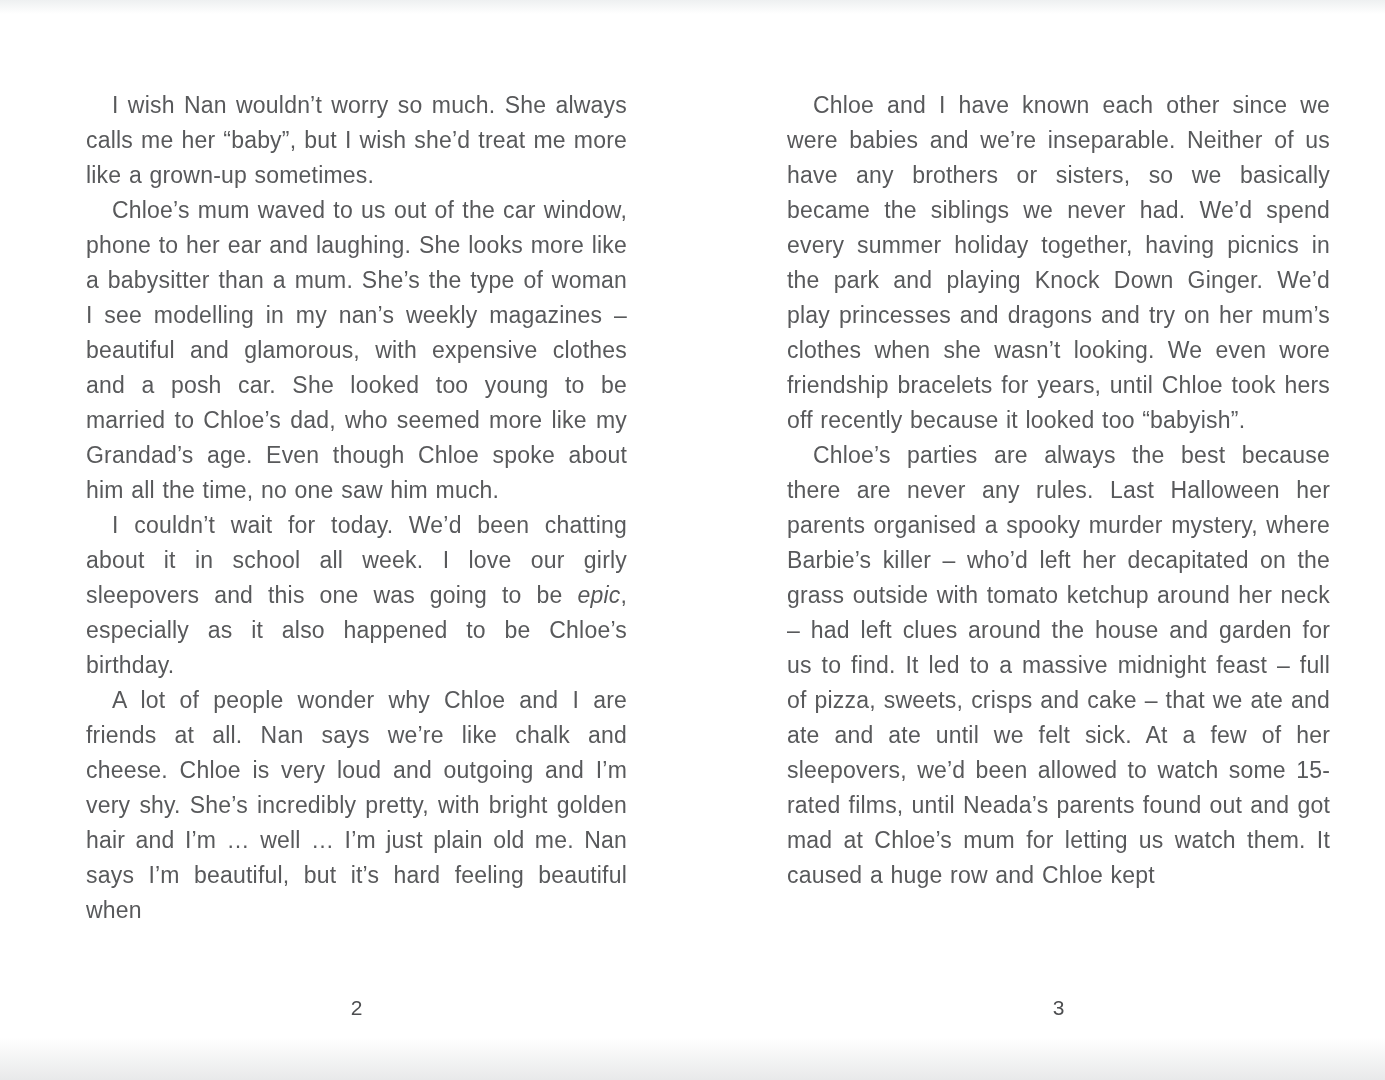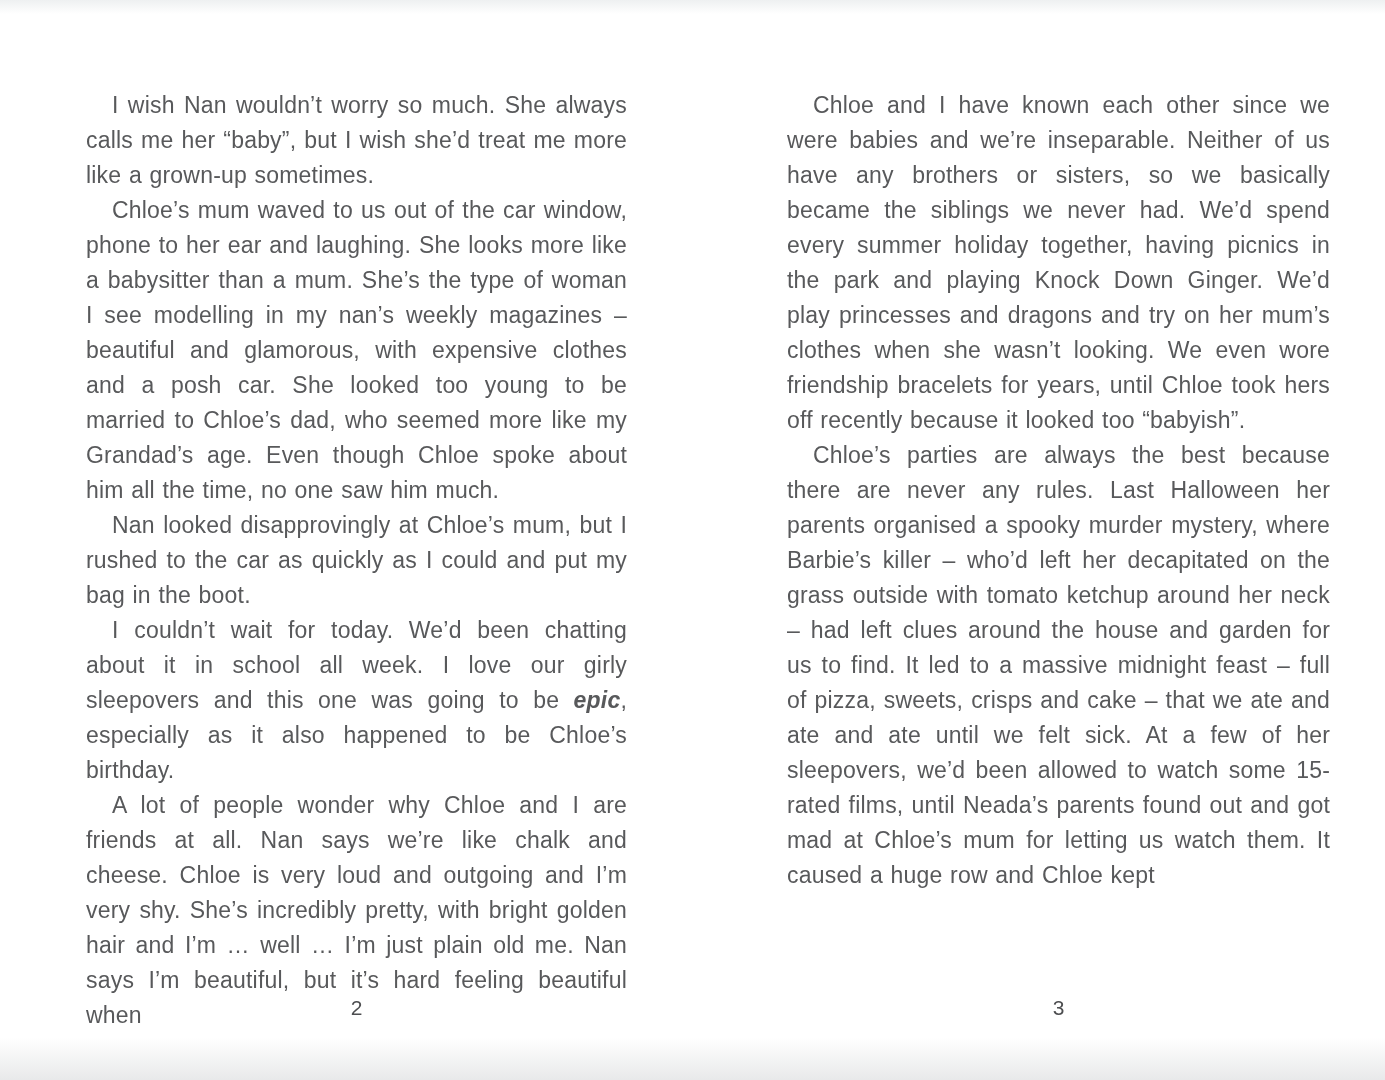--- a/index.html
+++ b/index.html
@@ -37,41 +37,40 @@
   .page-right { left: 787px; width: 543px; }
   .page-text p {
     margin: 0;
     font-size: 23px;
     line-height: 35px;
     text-align: justify;
     letter-spacing: 0.2px;
     word-spacing: 1px;
   }
   .page-text p.indent { text-indent: 26px; }
-  .page-text em { font-style: italic; font-weight: bold; }
+  .page-text em { font-style: italic; }
   .page-number {
     position: absolute;
     top: 908px;
     left: 0; right: 0;
     text-align: center;
     font-size: 21px;
     color: #4d4e50;
   }
 </style>
 </head>
 <body>
 
 <div class="spread">
   <div class="top-edge"></div>
 
   <div class="page page-left">
     <div class="page-text">
         <p class="indent"><span>I wish Nan wouldn’t worry so much. She always calls me her “baby”, but I wish she’d treat me more like a grown-up sometimes.</span></p>
         <p class="indent"><span>Chloe’s mum waved to us out of the car window, phone to her ear and laughing. She looks more like a babysitter than a mum. She’s the type of woman I see modelling in my nan’s weekly magazines – beautiful and glamorous, with expensive clothes and a posh car. She looked too young to be married to Chloe’s dad, who seemed more like my Grandad’s age. Even though Chloe spoke about him all the time, no one saw him much.</span></p>
-        <p class="indent"><span>Nan looked disapprovingly at Chloe’s mum, but I rushed to the car as quickly as I could and put my bag in the boot.</span></p>
         <p class="indent"><span>I couldn’t wait for today. We’d been chatting about it in school all week. I love our girly sleepovers and this one was going to be </span><em>epic</em><span>, especially as it also happened to be Chloe’s birthday.</span></p>
         <p class="indent"><span>A lot of people wonder why Chloe and I are friends at all. Nan says we’re like chalk and cheese. Chloe is very loud and outgoing and I’m very shy. She’s incredibly pretty, with bright golden hair and I’m … well … I’m just plain old me. Nan says I’m beautiful, but it’s hard feeling beautiful when</span></p>
       </div>
     <div class="page-number">2</div>
   </div>
 
   <div class="page page-right">
     <div class="page-text">
         <p class="indent"><span>Chloe and I have known each other since we were babies and we’re inseparable. Neither of us have any brothers or sisters, so we basically became the siblings we never had. We’d spend every summer holiday together, having picnics in the park and playing Knock Down Ginger. We’d play princesses and dragons and try on her mum’s clothes when she wasn’t looking. We even wore friendship bracelets for years, until Chloe took hers off recently because it looked too “babyish”.</span></p>
         <p class="indent"><span>Chloe’s parties are always the best because there are never any rules. Last Halloween her parents organised a spooky murder mystery, where Barbie’s killer – who’d left her decapitated on the grass outside with tomato ketchup around her neck – had left clues around the house and garden for us to find. It led to a massive midnight feast – full of pizza, sweets, crisps and cake – that we ate and ate and ate until we felt sick. At a few of her sleepovers, we’d been allowed to watch some 15-rated films, until Neada’s parents found out and got mad at Chloe’s mum for letting us watch them. It caused a huge row and Chloe kept</span></p>

